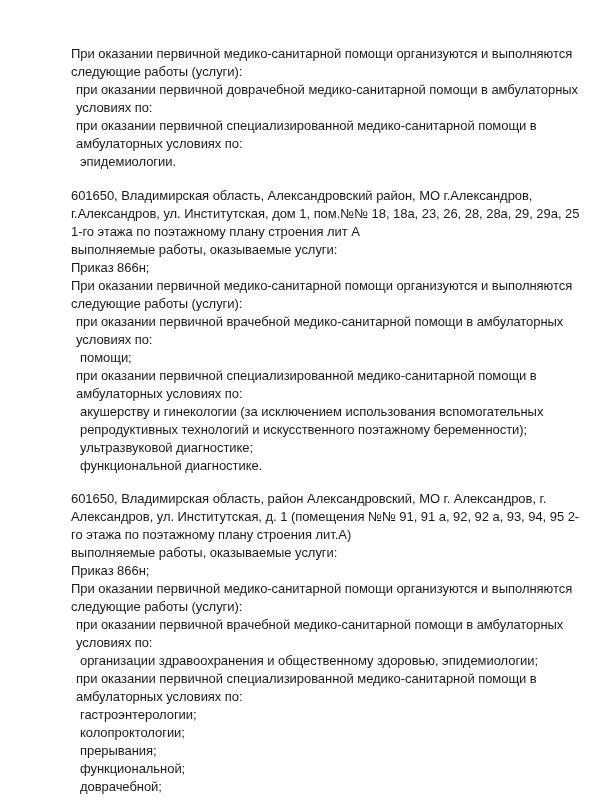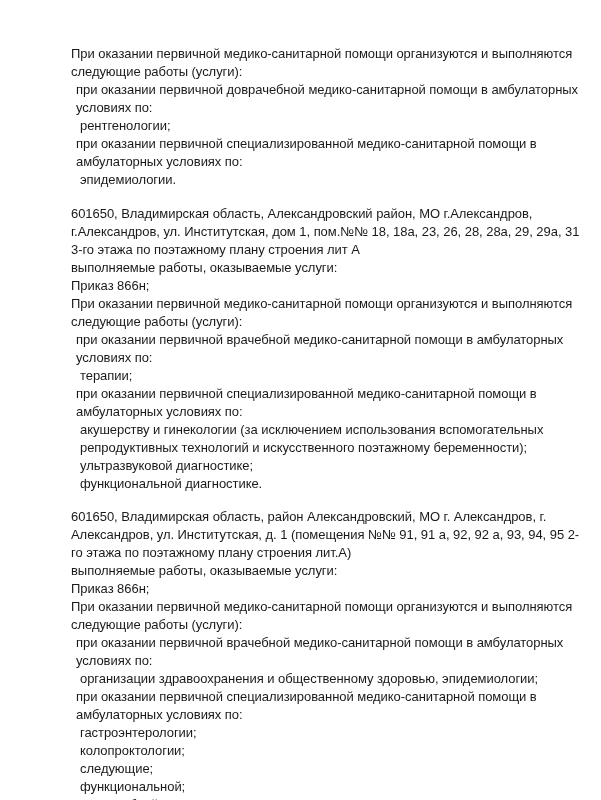--- a/index.html
+++ b/index.html
@@ -15,46 +15,45 @@
   .i1 { padding-left: 5px; }
   .i2 { padding-left: 9px; }
 </style>
 </head>
 <body>
 
 <div class="page">
   <div class="block">
     <span class="line">При оказании первичной медико-санитарной помощи организуются и выполняются следующие работы (услуги):</span>
     <span class="line i1">при оказании первичной доврачебной медико-санитарной помощи в амбулаторных условиях по:</span>
-    <span class="line i2">рентгенологии;</span>
     <span class="line i1">при оказании первичной специализированной медико-санитарной помощи в амбулаторных условиях по:</span>
     <span class="line i2">эпидемиологии.</span>
   </div>
 
   <div class="block">
-    <span class="line">601650, Владимирская область, Александровский район, МО г.Александров, г.Александров, ул. Институтская, дом 1, пом.№№ 18, 18а, 23, 26, 28, 28а, 29, 29а, 31 3-го этажа по поэтажному плану строения лит А</span>
+    <span class="line">601650, Владимирская область, Александровский район, МО г.Александров, г.Александров, ул. Институтская, дом 1, пом.№№ 18, 18а, 23, 26, 28, 28а, 29, 29а, 25 1-го этажа по поэтажному плану строения лит А</span>
     <span class="line">выполняемые работы, оказываемые услуги:</span>
     <span class="line">Приказ 866н;</span>
     <span class="line">При оказании первичной медико-санитарной помощи организуются и выполняются следующие работы (услуги):</span>
     <span class="line i1">при оказании первичной врачебной медико-санитарной помощи в амбулаторных условиях по:</span>
-    <span class="line i2">терапии;</span>
+    <span class="line i2">помощи;</span>
     <span class="line i1">при оказании первичной специализированной медико-санитарной помощи в амбулаторных условиях по:</span>
     <span class="line i2">акушерству и гинекологии (за исключением использования вспомогательных репродуктивных технологий и искусственного поэтажному беременности);</span>
     <span class="line i2">ультразвуковой диагностике;</span>
     <span class="line i2">функциональной диагностике.</span>
   </div>
 
   <div class="block">
     <span class="line">601650, Владимирская область, район Александровский, МО г. Александров, г. Александров, ул. Институтская, д. 1 (помещения №№ 91, 91 а, 92, 92 а, 93, 94, 95 2-го этажа по поэтажному плану строения лит.А)</span>
     <span class="line">выполняемые работы, оказываемые услуги:</span>
     <span class="line">Приказ 866н;</span>
     <span class="line">При оказании первичной медико-санитарной помощи организуются и выполняются следующие работы (услуги):</span>
     <span class="line i1">при оказании первичной врачебной медико-санитарной помощи в амбулаторных условиях по:</span>
     <span class="line i2">организации здравоохранения и общественному здоровью, эпидемиологии;</span>
     <span class="line i1">при оказании первичной специализированной медико-санитарной помощи в амбулаторных условиях по:</span>
     <span class="line i2">гастроэнтерологии;</span>
     <span class="line i2">колопроктологии;</span>
-    <span class="line i2">следующие;</span>
+    <span class="line i2">прерывания;</span>
     <span class="line i2">функциональной;</span>
     <span class="line i2">доврачебной;</span>
     <span class="line i2">психиатрии-наркологии;</span>
   </div>
 </div>
 
 </body></html>

